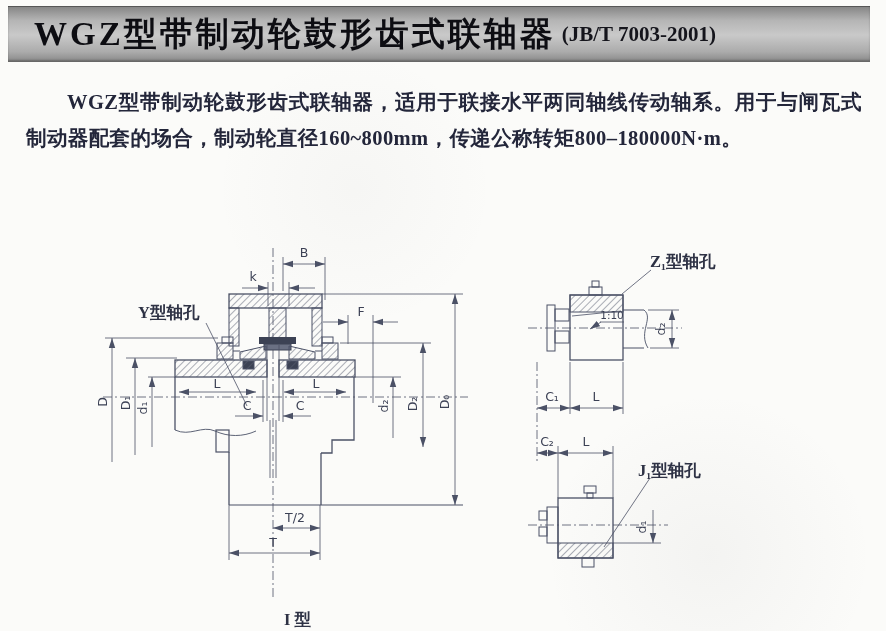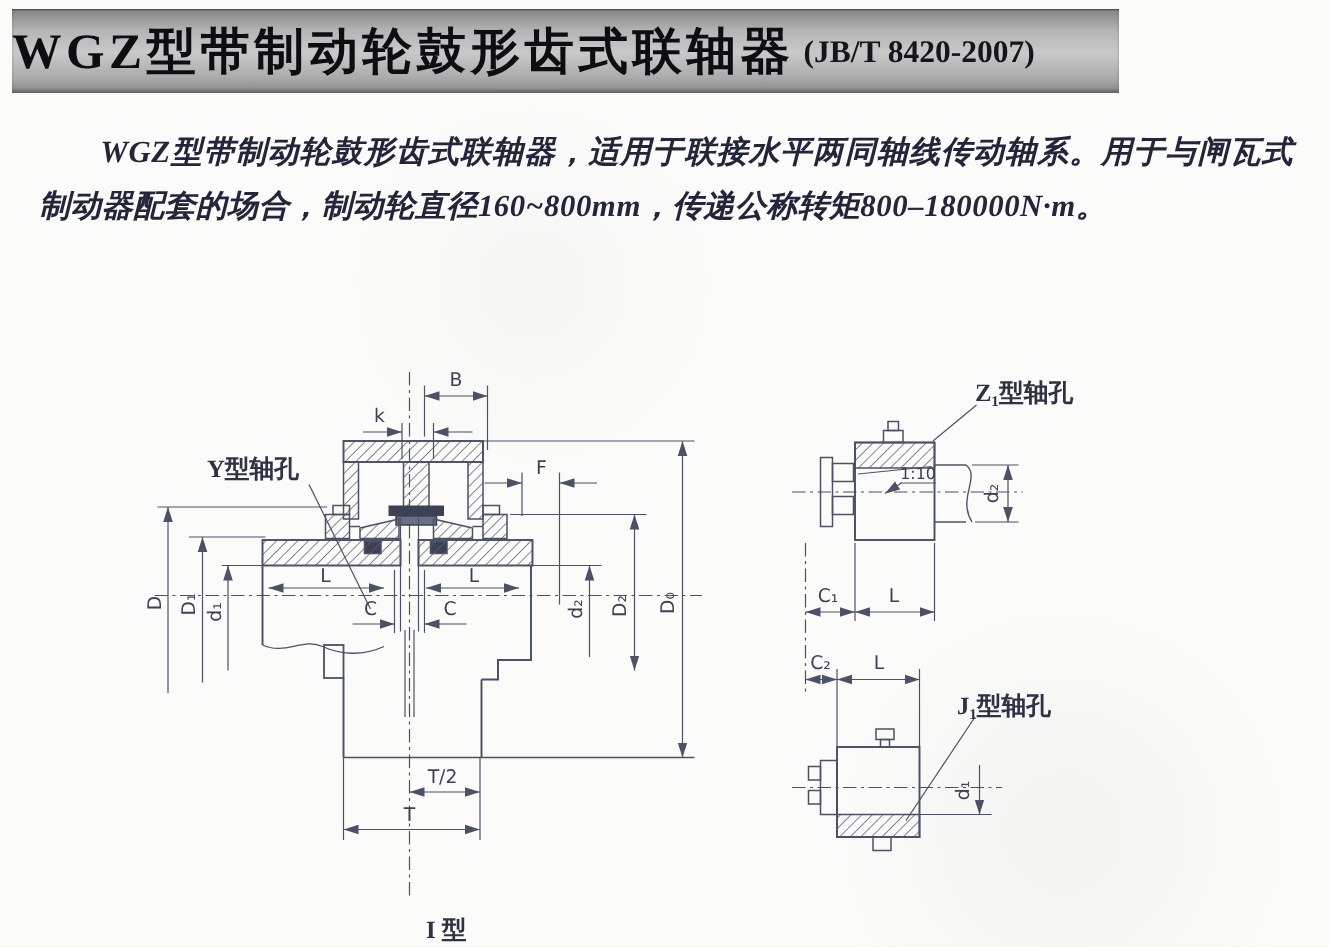--- a/index.html
+++ b/index.html
@@ -5,52 +5,52 @@
   html,body{margin:0;padding:0;}
   body{background:#e8e8e6;font-family:"Liberation Serif","DejaVu Serif",serif;}
   .page{
     position:relative;width:886px;height:631px;overflow:hidden;
     background:
       radial-gradient(circle at 80% 88%, rgba(120,120,120,.06), transparent 18%),
       radial-gradient(circle at 40% 30%, rgba(120,120,120,.04), transparent 20%),
       #fbfbf9;
   }
   .title-bar{
-    position:absolute;left:8px;top:6px;width:738px;height:56px;
+    position:absolute;left:8px;top:6px;width:862px;height:56px;
     background:linear-gradient(180deg,#838383 0%,#b5b5b5 26%,#c9c9c9 52%,#ababab 82%,#878787 100%);
     box-shadow:inset 0 1px 0 rgba(0,0,0,.35), inset 0 -2px 2px rgba(0,0,0,.25);
-    display:flex;align-items:center;box-sizing:border-box;
+    display:flex;align-items:center;padding-left:26px;box-sizing:border-box;
     white-space:nowrap;
   }
   .title-main{
     font-size:33px;font-weight:700;color:#0d0d12;letter-spacing:3px;
     font-family:"Liberation Serif","DejaVu Serif",serif;
   }
   .title-std{
     font-size:21px;font-weight:700;color:#15151c;margin-left:6px;letter-spacing:0px;
   }
   .body-text{
     position:absolute;left:26px;top:84px;width:836px;
     font-size:20.5px;line-height:36px;font-weight:700;color:#23263a;
     letter-spacing:.4px;text-align:justify;
   }
-  .body-text p{margin:0;text-indent:2em;font-style:italic;}
+  .body-text p{margin:0;text-indent:2em;}
   svg text{font-family:"DejaVu Sans","Liberation Sans",sans-serif;}
   .dimtxt{font-size:12.5px;fill:#3c4155;}
   .cjk{font-size:16.5px;fill:#2e3245;font-weight:bold;font-family:"Liberation Serif","DejaVu Serif",serif;}
   .small{font-size:10.5px;fill:#3c4155;}
 </style>
 </head>
 <body>
 
 <div class="page">
 
   <div class="title-bar">
     <span class="title-main">WGZ型带制动轮鼓形齿式联轴器</span>
-    <span class="title-std">(JB/T 8420-2007)</span>
+    <span class="title-std">(JB/T 7003-2001)</span>
   </div>
 
   <div class="body-text">
     <p>WGZ型带制动轮鼓形齿式联轴器，适用于联接水平两同轴线传动轴系。用于与闸瓦式制动器配套的场合，制动轮直径160~800mm，传递公称转矩800–180000N·m。</p>
   </div>
 
   <svg width="886" height="631" viewBox="0 0 886 631" style="position:absolute;left:0;top:0;">
     <defs>
       <pattern id="hat" width="5" height="5" patternUnits="userSpaceOnUse" patternTransform="rotate(45)">
         <line x1="0" y1="0" x2="0" y2="5" stroke="#5a6072" stroke-width="1"></line>

